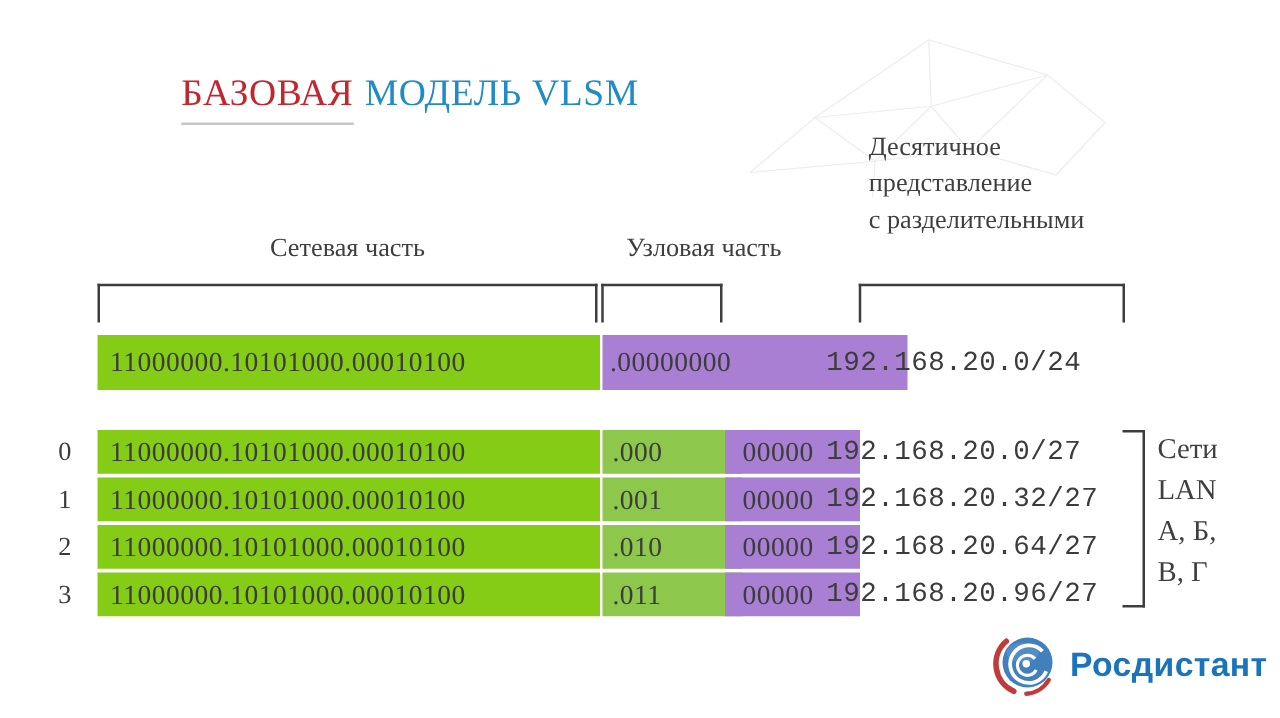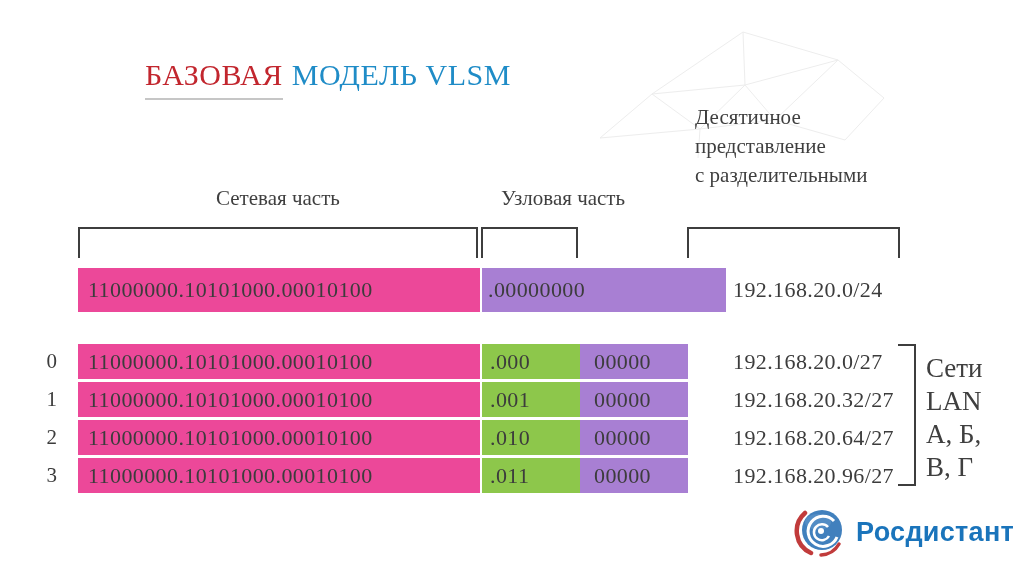--- a/index.html
+++ b/index.html
@@ -43,37 +43,37 @@
   .b2{left:481px;width:97px;}
   .b3{left:687px;width:213px;}
 
   
   .cell{
     position:absolute;height:35px;
     display:flex;align-items:center;
     font-size:22px;letter-spacing:.4px;color:#3c3c3c;
     box-sizing:border-box;white-space:nowrap;
   }
-  .net-cell{left:78px;width:402px;padding-left:10px;background:#ec4899;}
+  .net-cell{left:78px;width:402px;padding-left:10px;background:#84cc16;}
   .sub-cell{left:482px;width:112px;padding-left:8px;background:#8dc74b;}
   .host-cell{left:580px;width:108px;padding-left:14px;background:#a87fd3;}
   .hostspan-cell{left:482px;width:244px;padding-left:6px;background:#a87fd3;}
-  .ip-cell{left:733px;}
+  .ip-cell{left:661px;font-family:Liberation Mono, monospace;}
   .idx{left:36px;width:32px;justify-content:center;font-size:21px;}
   .sum{top:268px;height:44px;}
 
   
   .rbracket{
     position:absolute;left:898px;top:344px;width:18px;height:142px;
     border-top:2px solid #3e3e3e;border-right:2px solid #3e3e3e;border-bottom:2px solid #3e3e3e;
     box-sizing:border-box;
   }
   .annotation{
-    position:absolute;left:926px;top:352px;
-    font-size:27px;line-height:33px;color:#3f3f3f;
+    position:absolute;left:926px;top:342px;
+    font-size:23px;line-height:33px;color:#3f3f3f;
   }
   .annotation span{display:block;}
 
   
   .logo{position:absolute;left:794px;top:504px;display:flex;align-items:center;gap:8px;}
   .logo-text{display:flex;flex-direction:row;gap:32px;}
   .logo-name{
     font-family:"Liberation Sans","DejaVu Sans",sans-serif;
     font-size:27px;font-weight:bold;color:#1a74bb;letter-spacing:.3px;line-height:28px;
   }

